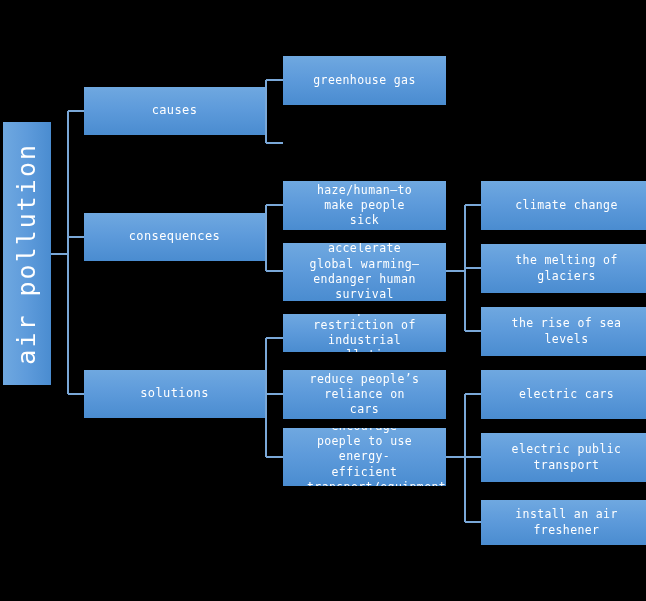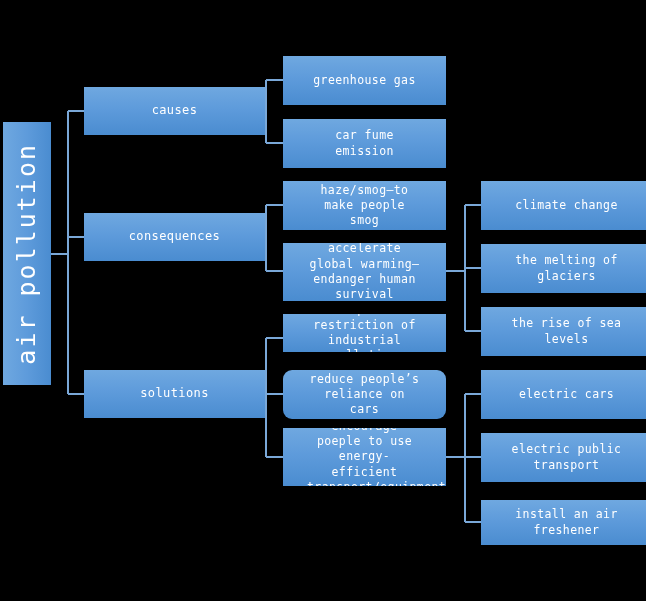--- a/index.html
+++ b/index.html
@@ -74,21 +74,21 @@
   .lvl2 {
     left: 283px;
     width: 163px;
     font-size: 11.5px;
   }
   #n-greenhouse { top: 56px;  height: 49px; }
   #n-carfume    { top: 119px; height: 49px; }
   #n-haze       { top: 181px; height: 49px; }
   #n-accelerate { top: 243px; height: 58px; justify-content: center; }
   #n-impose     { top: 314px; height: 38px; }
-  #n-reduce     { top: 370px; height: 49px; border-radius: 9px; }
+  #n-reduce     { top: 370px; height: 49px; }
   #n-encourage  { top: 428px; height: 58px; }
   
   .lvl3 {
     left: 481px;
     width: 171px;
     font-size: 11.5px;
   }
   #n-climate   { top: 181px; height: 49px; }
   #n-melting   { top: 244px; height: 49px; }
   #n-searise   { top: 307px; height: 49px; }
@@ -151,26 +151,23 @@
   <div class="node lvl1" id="n-solutions">
     <span>solutions</span>
   </div>
   <div class="node lvl1" id="n-conseq">
     <span>consequences</span>
   </div>
 
   <div class="node lvl2" id="n-greenhouse">
     <span>greenhouse gas</span>
   </div>
-  <div class="node lvl2" id="n-carfume">
-    <span>car fume emission</span>
-  </div>
 
   <div class="node lvl2" id="n-haze">
-    <span>haze/smog—to make people smog</span>
+    <span>haze/human—to make people sick</span>
   </div>
   <div class="node lvl2" id="n-accelerate">
     <span>accelerate global warming—endanger human survival</span>
   </div>
 
   <div class="node lvl2" id="n-impose">
     <span>impose restriction of industrial pollution</span>
   </div>
   <div class="node lvl2" id="n-reduce">
     <span>reduce people’s reliance on cars</span>

